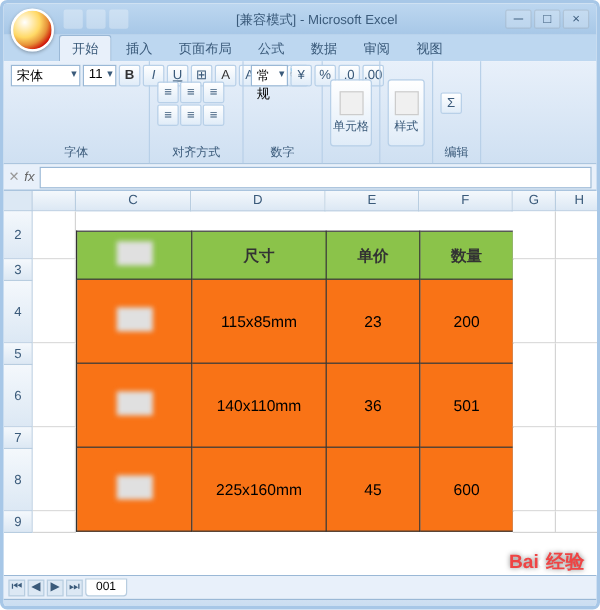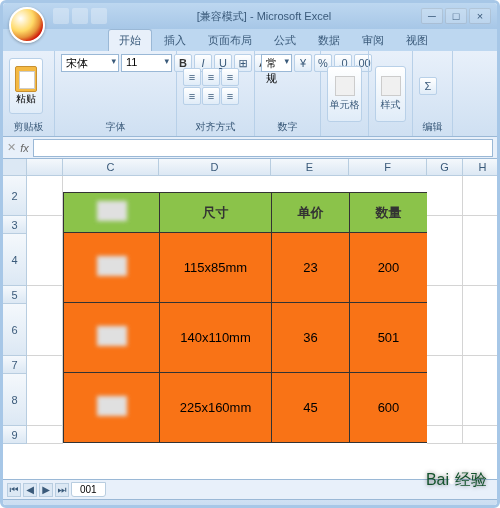--- a/index.html
+++ b/index.html
@@ -4,21 +4,21 @@
 <style>
 * { box-sizing: border-box; margin: 0; padding: 0; }
 body { font-family: "Microsoft YaHei", Arial, sans-serif; font-size: 11px; background: #fff; width: 500px; height: 508px; overflow: hidden; position: relative; border: 3px solid #a7c7e7; border-radius: 6px; }
 .titlebar { background: linear-gradient(#bdd7f0, #a7c7e7); height: 26px; display: flex; align-items: center; padding: 0 6px; color: #3a5a7a; font-size: 11px; }
 .office-btn { width: 36px; height: 36px; background: radial-gradient(circle at 30% 30%, #fff, #ffd966 40%, #e69138 60%, #cc0000 80%); border-radius: 50%; border: 2px solid #fff; position: absolute; top: 4px; left: 6px; z-index: 10; box-shadow: 0 1px 3px rgba(0,0,0,0.3); }
 .qat { margin-left: 44px; display: flex; gap: 3px; }
 .qat-btn { width: 16px; height: 16px; background: rgba(255,255,255,0.3); border-radius: 2px; }
 .title-text { flex: 1; text-align: center; }
 .win-btns { display: flex; gap: 2px; }
 .win-btn { width: 22px; height: 16px; background: rgba(255,255,255,0.2); border: 1px solid rgba(0,0,0,0.1); border-radius: 2px; text-align: center; line-height: 14px; color: #3a5a7a; }
-.ribbon-tabs { background: #bdd7f0; height: 22px; display: flex; align-items: flex-end; padding-left: 46px; gap: 2px; justify-content: center; }
+.ribbon-tabs { background: #bdd7f0; height: 22px; display: flex; align-items: flex-end; padding-left: 46px; gap: 2px; }
 .rtab { padding: 3px 10px; color: #3a5a7a; cursor: pointer; border-radius: 3px 3px 0 0; }
 .rtab.active { background: #e8f0fa; border: 1px solid #9ab8d6; border-bottom: none; }
 .ribbon { background: linear-gradient(#e8f0fa, #cfe0f2); height: 86px; display: flex; border-bottom: 1px solid #9ab8d6; }
 .rgroup { border-right: 1px solid #b8d0e8; padding: 3px 6px 2px; display: flex; flex-direction: column; justify-content: space-between; }
 .rgroup-label { text-align: center; color: #3a5a7a; font-size: 10px; margin-top: 2px; }
 .rgroup-content { display: flex; align-items: center; gap: 3px; flex: 1; }
 .big-btn { width: 34px; height: 56px; background: linear-gradient(#fff, #e0ecf8); border: 1px solid #b8d0e8; border-radius: 3px; display: flex; flex-direction: column; align-items: center; justify-content: center; padding: 2px; }
 .paste-icon { width: 22px; height: 26px; background: #f4b942; border: 1px solid #c89030; border-radius: 2px; position: relative; }
 .paste-icon::before { content: ''; position: absolute; top: 4px; left: 3px; width: 14px; height: 16px; background: #fff; border: 1px solid #ccc; }
 .font-box { display: flex; flex-direction: row; gap: 2px; }
@@ -46,21 +46,21 @@
 .cell { border-right: 1px solid #d4d4d4; border-bottom: 1px solid #d4d4d4; background: #fff; }
 .data-table { border-collapse: collapse; margin-top: 16px; }
 .data-table td, .data-table th { border: 1px solid #333; text-align: center; vertical-align: middle; font-size: 13px; }
 .data-table th { background: #8bc34a; color: #333; font-weight: bold; height: 40px; }
 .data-table td { background: #f97316; height: 70px; }
 .data-table .img-placeholder { width: 30px; height: 20px; background: #e0e0e0; display: inline-block; filter: blur(2px); }
 .sheet-tabs { background: #e8f0fa; height: 20px; display: flex; align-items: center; border-top: 1px solid #9ab8d6; padding: 0 4px; font-size: 10px; gap: 2px; }
 .nav-btn { width: 14px; height: 14px; background: #dce8f4; border: 1px solid #b8cde0; text-align: center; line-height: 12px; color: #3a5a7a; }
 .sheet-tab { background: #fff; border: 1px solid #b8cde0; padding: 1px 8px; border-radius: 0 0 3px 3px; }
 .statusbar { background: linear-gradient(#cfe0f2, #bdd7f0); height: 20px; display: flex; align-items: center; padding: 0 6px; font-size: 10px; color: #3a5a7a; border-top: 1px solid #9ab8d6; }
-.watermark { position: absolute; bottom: 14px; right: 10px; color: #14532d; font-size: 16px; font-weight: normal; text-shadow: 0 0 4px rgba(0,0,0,0.5); z-index: 20; }
+.watermark { position: absolute; bottom: 26px; right: 10px; color: #ef4444; font-size: 16px; font-weight: bold; text-shadow: 0 0 4px rgba(0,0,0,0.5); z-index: 20; }
 .watermark .dot { display: inline-block; width: 6px; height: 6px; background: #fff; border-radius: 50%; vertical-align: middle; }
 </style>
 </head>
 <body>
 
 <div class="office-btn"></div>
 
 <div class="titlebar">
   <div class="qat">
     <div class="qat-btn"></div>
@@ -79,34 +79,25 @@
   <div class="rtab active">开始</div>
   <div class="rtab">插入</div>
   <div class="rtab">页面布局</div>
   <div class="rtab">公式</div>
   <div class="rtab">数据</div>
   <div class="rtab">审阅</div>
   <div class="rtab">视图</div>
 </div>
 
 <div class="ribbon">
-  <div class="rgroup" style="width:52px">
-    <div class="rgroup-content">
-      <div class="big-btn">
-        <div class="paste-icon"></div>
-        <span style="font-size:10px">粘贴</span>
-      </div>
-    </div>
-    <div class="rgroup-label">剪贴板</div>
-  </div>
   <div class="rgroup" style="width:122px">
     <div class="font-box">
       <div class="font-row">
         <div class="combo" style="width:58px">宋体</div>
-        <div class="combo" style="width:51px">11</div>
+        <div class="combo" style="width:28px">11</div>
       </div>
       <div class="font-row">
         <div class="mini-btn bold">B</div>
         <div class="mini-btn italic">I</div>
         <div class="mini-btn underline">U</div>
         <div class="mini-btn">⊞</div>
         <div class="mini-btn"><span style="color:#333">A</span></div>
       </div>
       <div class="font-row">
         <div class="mini-btn">A</div>

